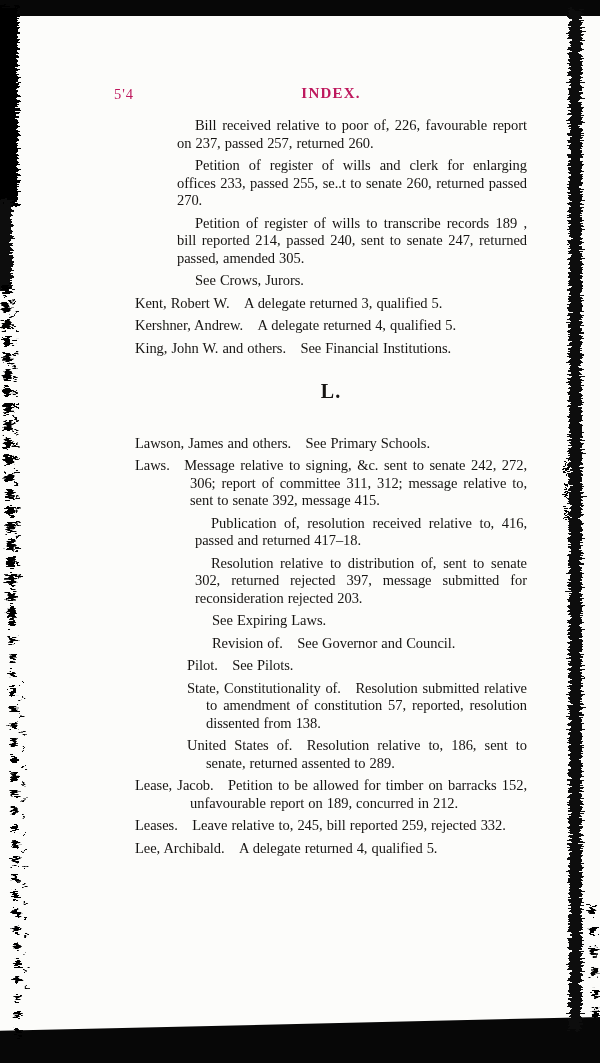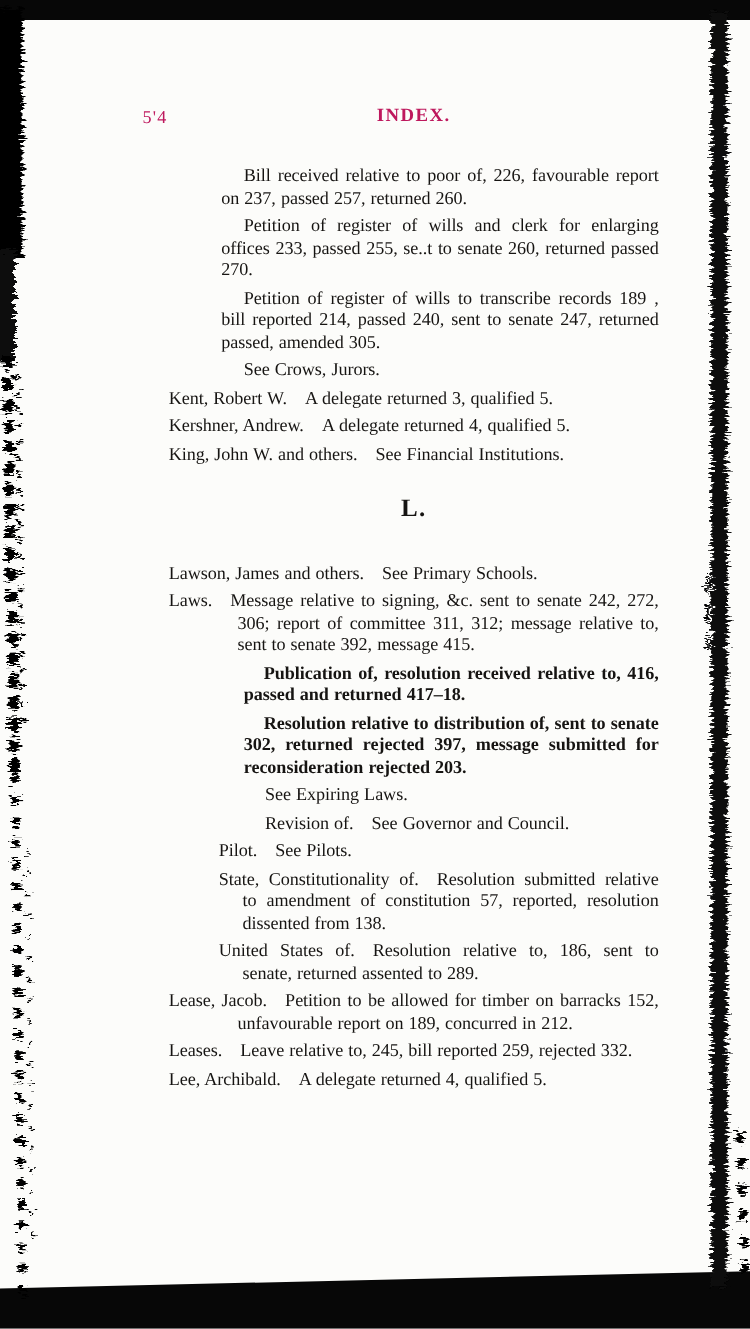--- a/index.html
+++ b/index.html
@@ -35,30 +35,30 @@
     color: #161412;
   }
   .entry {
     font-size: 14.5px;
     line-height: 17.5px;
     text-align: justify;
     margin-top: 5px;
     letter-spacing: -0.05px;
     word-spacing: 0.5px;
   }
-  .entry:first-child { margin-top: 16px; }
+  .entry:first-child { margin-top: 0; }
   .it { }
 
   
   .e-para2    { padding-left: 42px; text-indent: 18px; }   
   .e-see2     { padding-left: 60px; text-align: left; }    
   .e-main     { padding-left: 55px; text-indent: -55px; }  
-  .e-subpara  { padding-left: 60px; text-indent: 16px; font-weight: bold; }   
+  .e-subpara  { padding-left: 60px; text-indent: 16px; }   
   .e-subsee   { padding-left: 77px; text-align: left; }    
-  .e-subentry { margin-left: 40px; padding-left: 19px; text-indent: -19px; } 
+  .e-subentry { margin-left: 52px; padding-left: 19px; text-indent: -19px; } 
 
   .e-heading {
     text-align: center;
     font-weight: bold;
     font-size: 20px;
     letter-spacing: 1px;
     margin: 26px 0 34px 0;
     text-indent: 0;
   }
 

